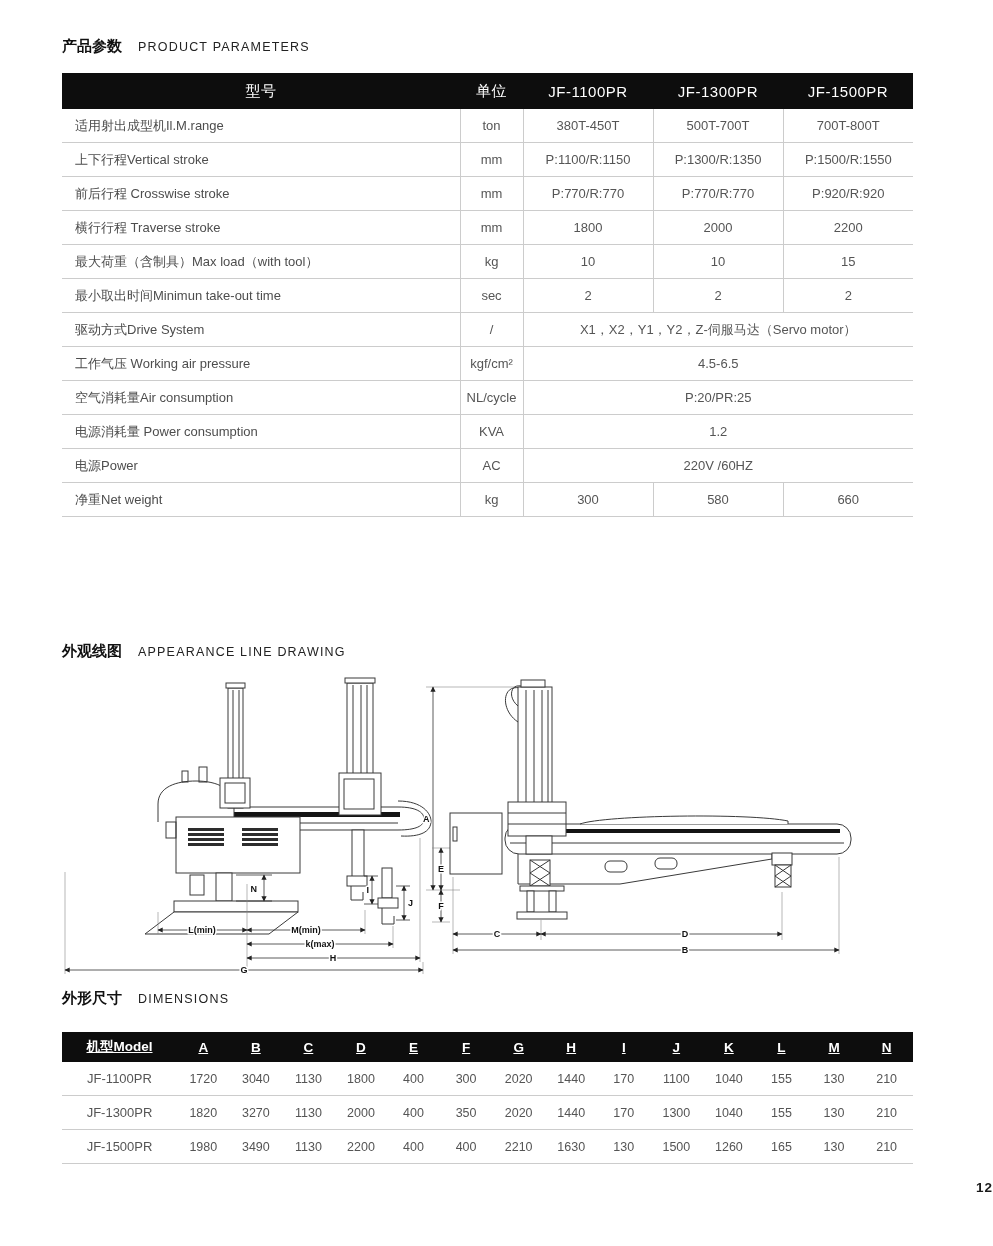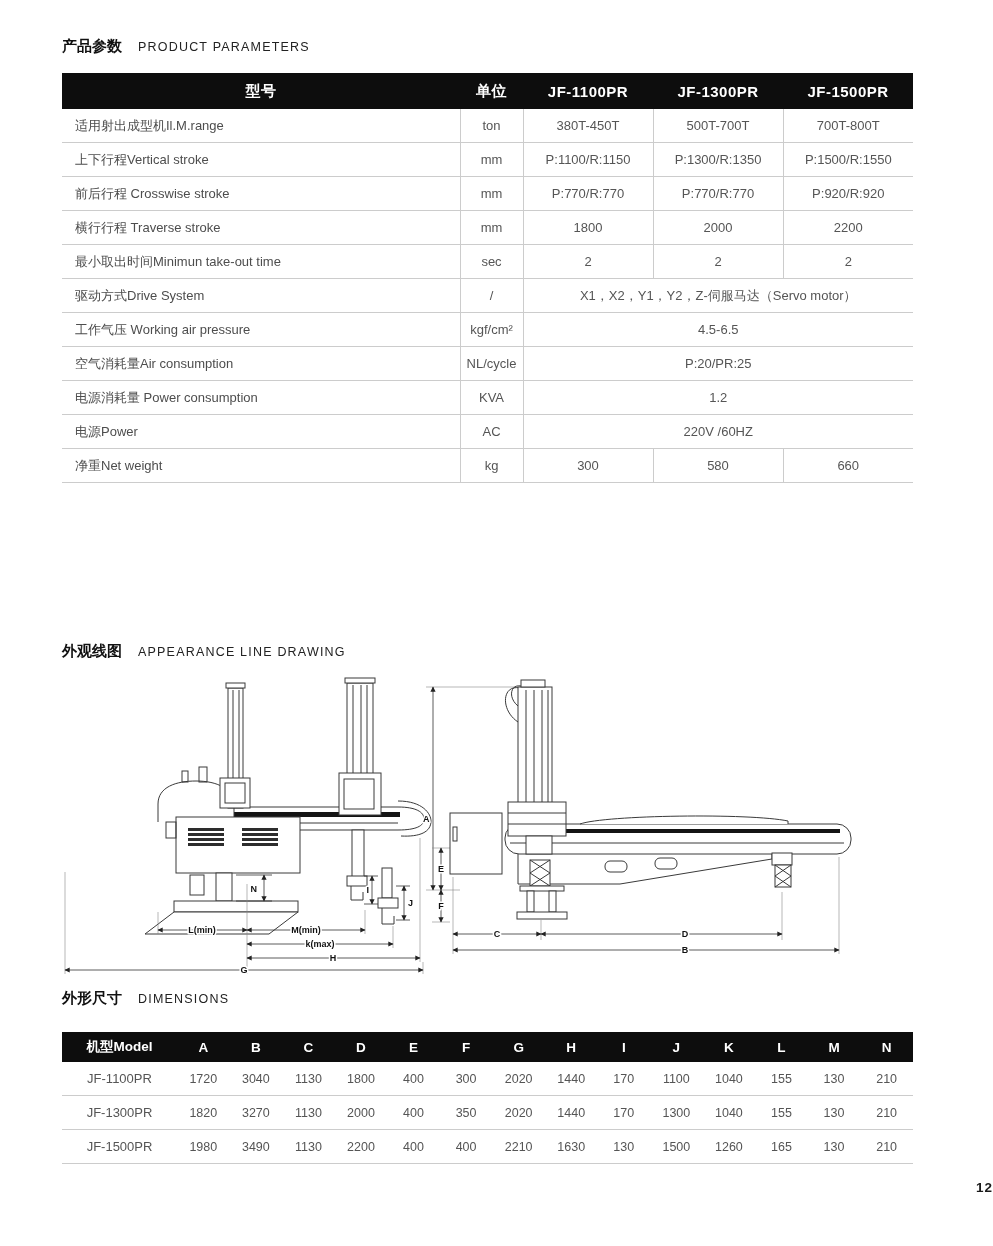--- a/index.html
+++ b/index.html
@@ -9,35 +9,35 @@
     -webkit-font-smoothing:antialiased;
   }
   .sec-title{position:absolute;left:62px;white-space:nowrap;}
   .sec-title .zh{font-size:15px;font-weight:bold;color:#111;}
   .sec-title .en{font-size:12.5px;font-weight:400;color:#222;letter-spacing:1.2px;margin-left:16px;}
 
   table{border-collapse:collapse;table-layout:fixed;}
   .param-wrap{position:absolute;left:62px;top:73px;width:851px;}
   .param-table{width:851px;}
   .param-table th{
-    background:#0d0d0d;color:#fff;font-weight:bold;height:36px;
+    background:#0d0d0d;color:#fff;font-weight:normal;height:36px;
     font-size:15px;text-align:center;padding:0;letter-spacing:.5px;
   }
   .param-table td{
     height:33px;border-bottom:1px solid #cccccc;font-size:13px;color:#4d4d4d;
     padding:0;overflow:hidden;white-space:nowrap;
   }
   .param-table td.lbl{text-align:left;padding-left:13px;}
   .param-table td.u,.param-table td.v{text-align:center;border-left:1px solid #cccccc;color:#555;}
 
   .dims-wrap{position:absolute;left:62px;top:1032px;width:851px;}
   .dims-table{width:851px;}
   .dims-table th{
     background:#0d0d0d;color:#fff;font-weight:bold;height:30px;font-size:13.5px;
-    text-align:center;padding:0;
+    text-align:center;padding:0;text-decoration:underline;
   }
   .dims-table td{
     height:33px;border-bottom:1px solid #cccccc;text-align:center;
     font-size:12.5px;color:#555;padding:0;white-space:nowrap;
   }
   .dims-table td.model{font-size:13px;}
 
   .drawing{position:absolute;}
   .ol{fill:none;stroke:#3a3a3a;stroke-width:1;}
   .olw{fill:#ffffff;stroke:#3a3a3a;stroke-width:1;}
@@ -97,20 +97,27 @@
       <td class="v">P:770/R:770</td>
       <td class="v">P:770/R:770</td>
       <td class="v">P:920/R:920</td>
     </tr>
     <tr>
       <td class="lbl">横行行程 Traverse stroke</td>
       <td class="u">mm</td>
       <td class="v">1800</td>
       <td class="v">2000</td>
       <td class="v">2200</td>
+    </tr>
+    <tr>
+      <td class="lbl">最大荷重（含制具）Max load（with tool）</td>
+      <td class="u">kg</td>
+      <td class="v">10</td>
+      <td class="v">10</td>
+      <td class="v">15</td>
     </tr>
     <tr>
       <td class="lbl">最小取出时间Minimun take-out time</td>
       <td class="u">sec</td>
       <td class="v">2</td>
       <td class="v">2</td>
       <td class="v">2</td>
     </tr>
     <tr>
       <td class="lbl">驱动方式Drive System</td>

